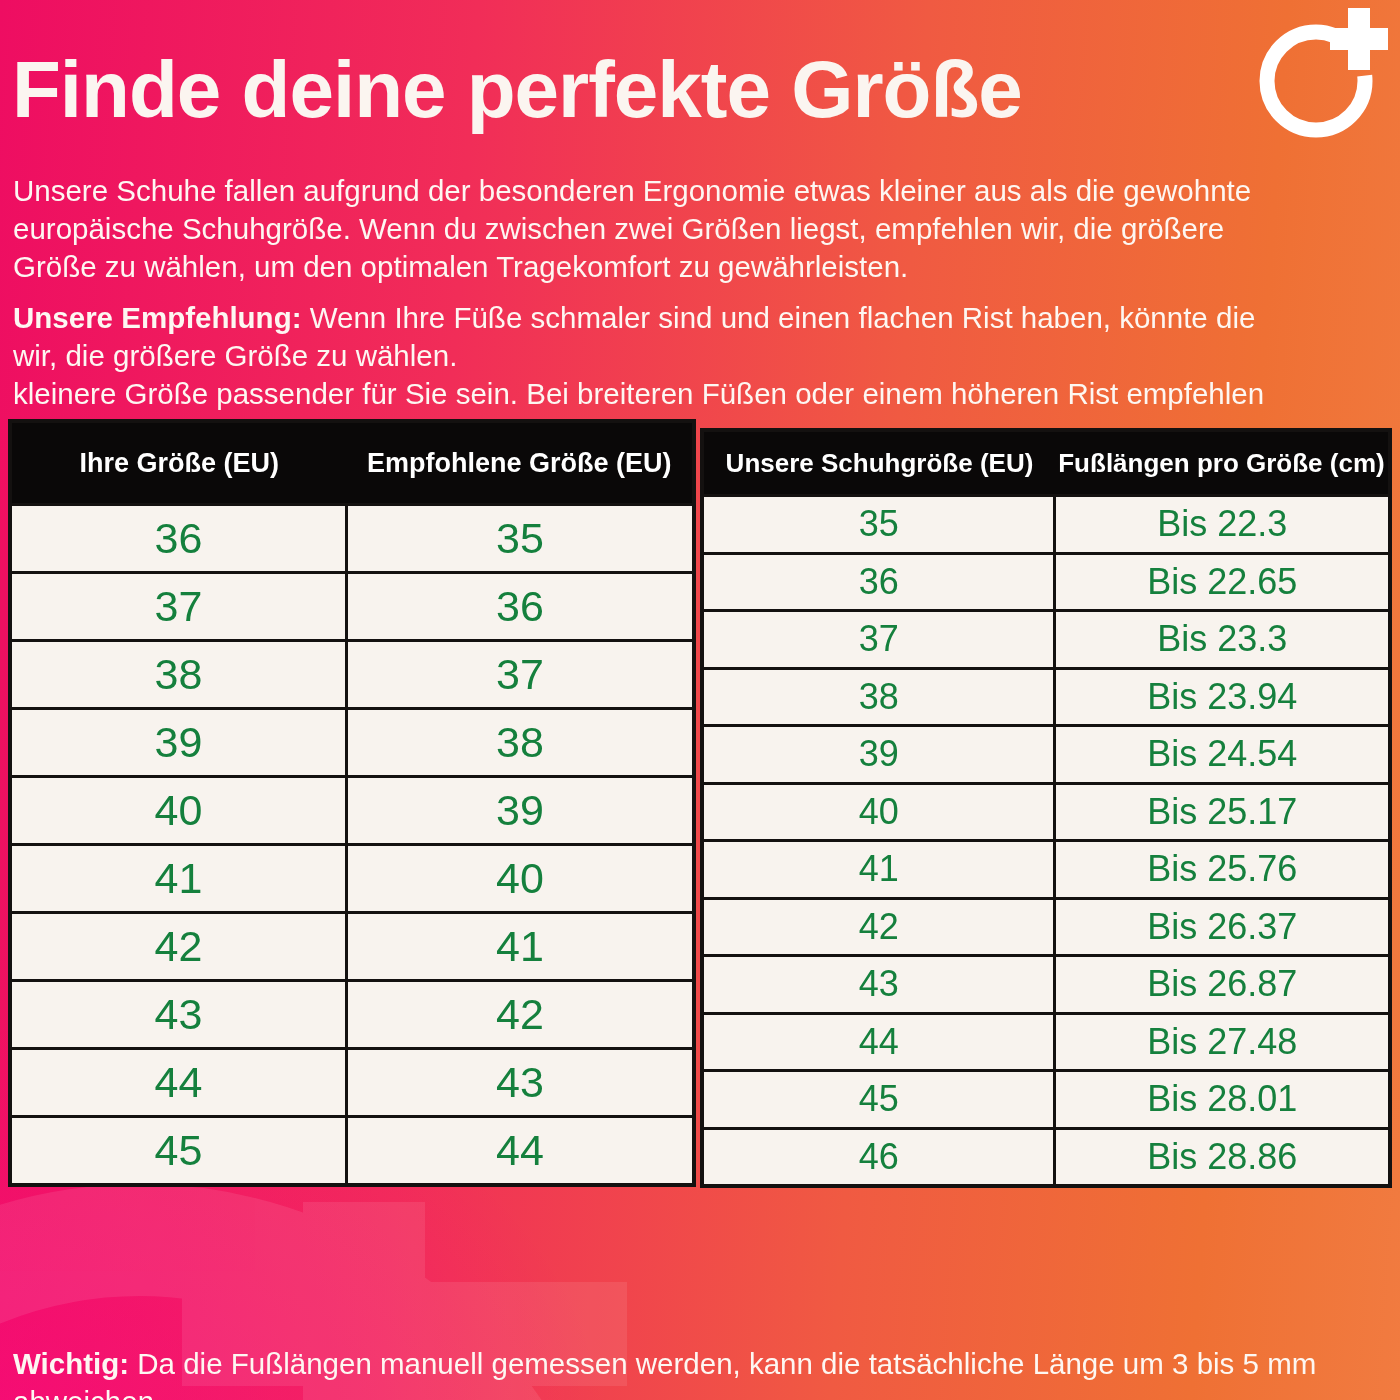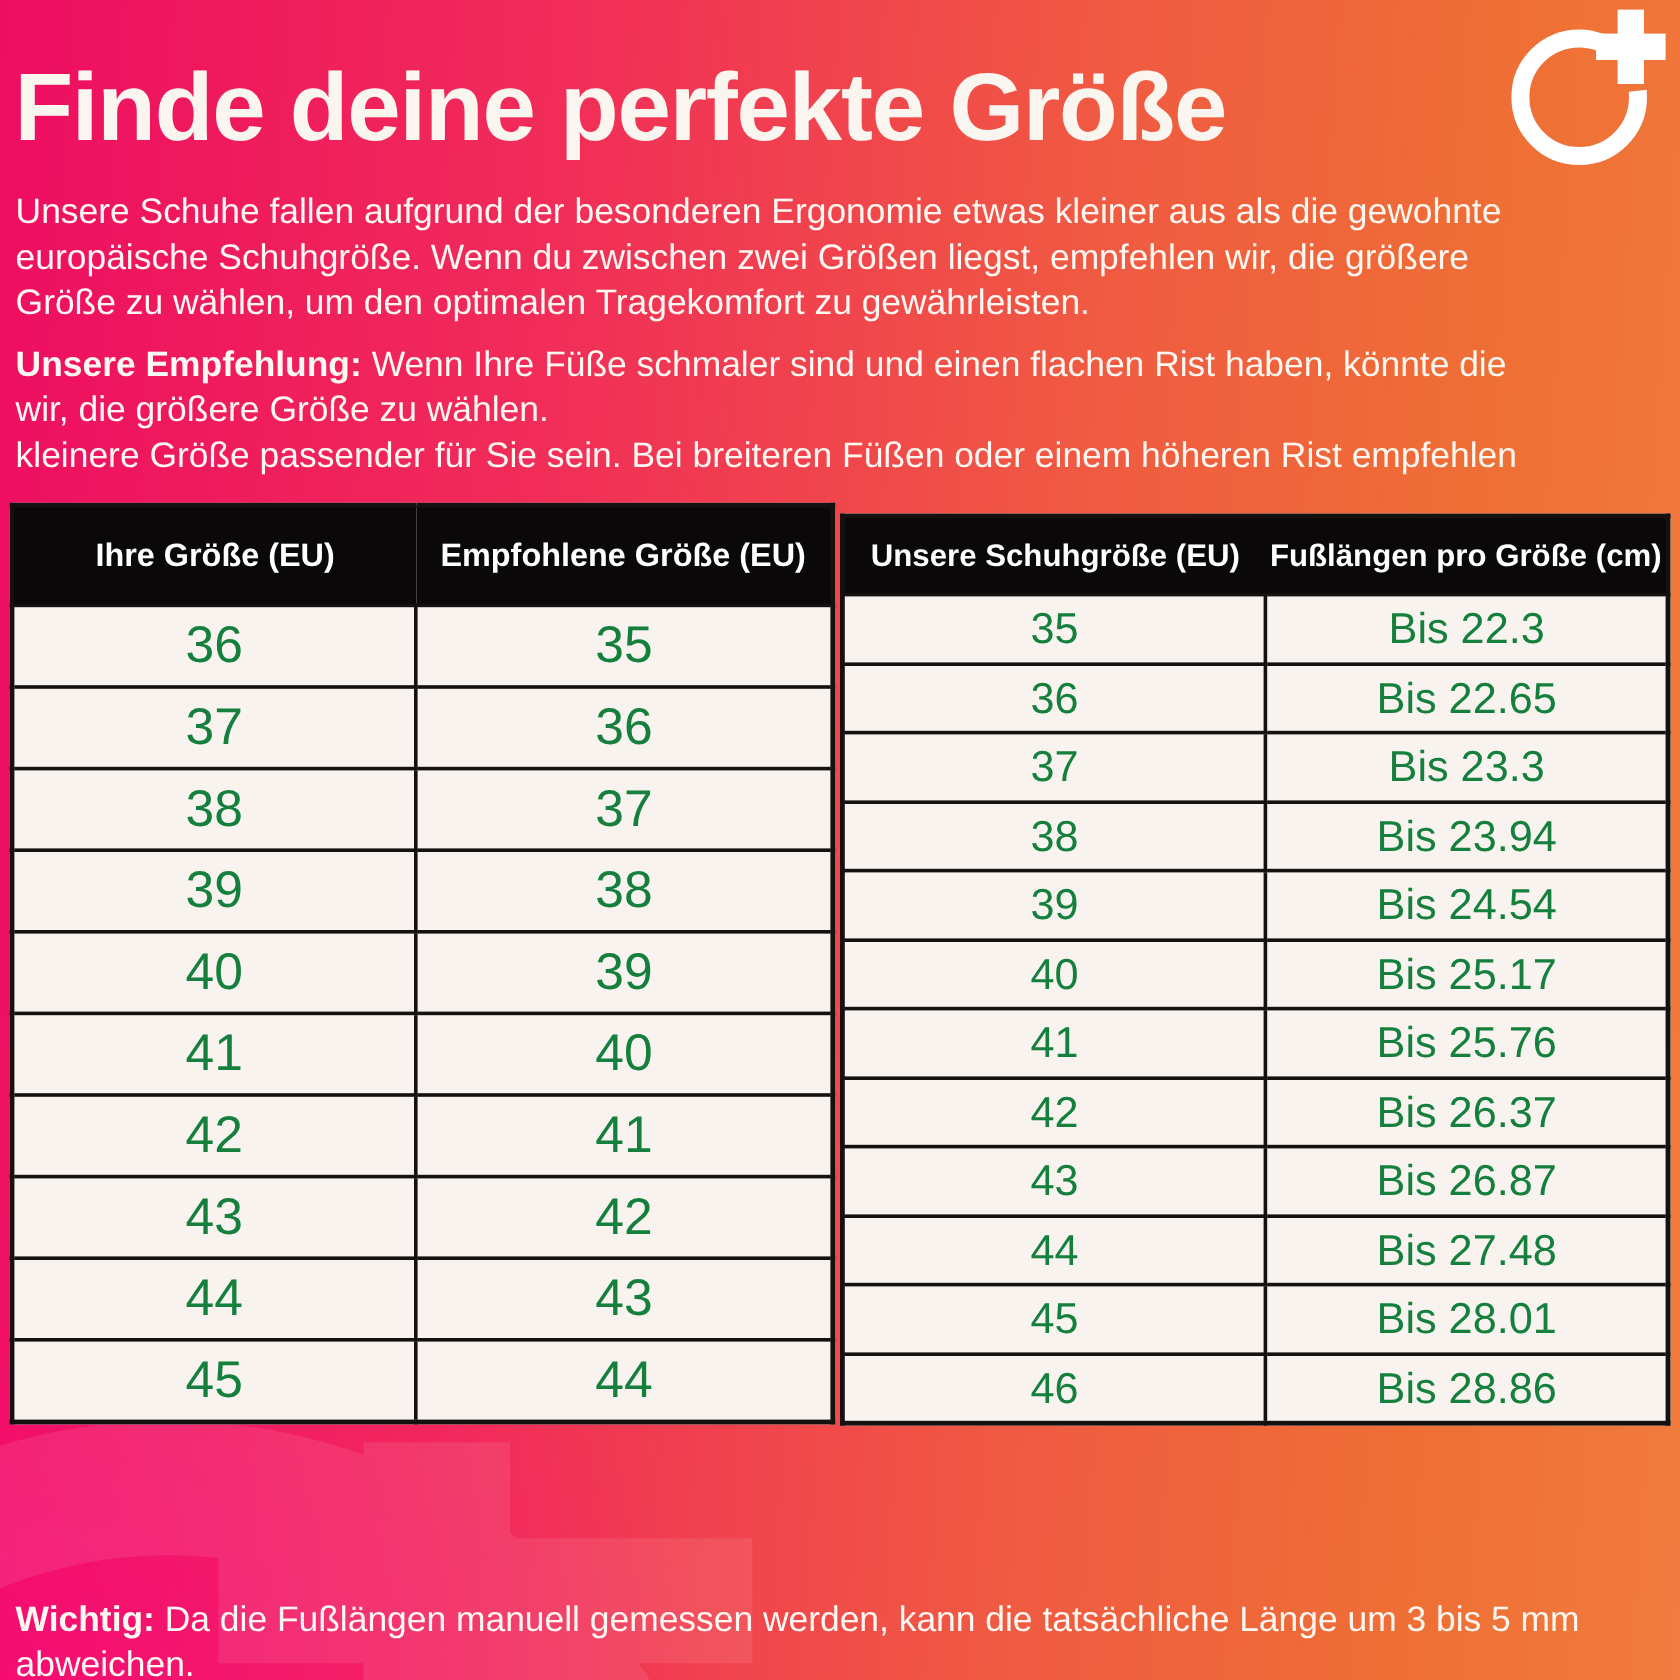--- a/index.html
+++ b/index.html
@@ -30,20 +30,21 @@
   .brand-logo { position: absolute; left: 1253px; top: 3px; }
 
   
   .copy {
     position: absolute;
     left: 13px;
     color: #fdf7f2;
     font-size: 29.5px;
     line-height: 38px;
     white-space: nowrap;
+    margin-top: 14px;
   }
   .copy .line { display: block; }
   .copy b { font-weight: 700; }
   .intro { top: 158px; }
   .recommendation { top: 285px; }
   .footnote { top: 1331px; }
 
   
   table.sizes {
     position: absolute;

